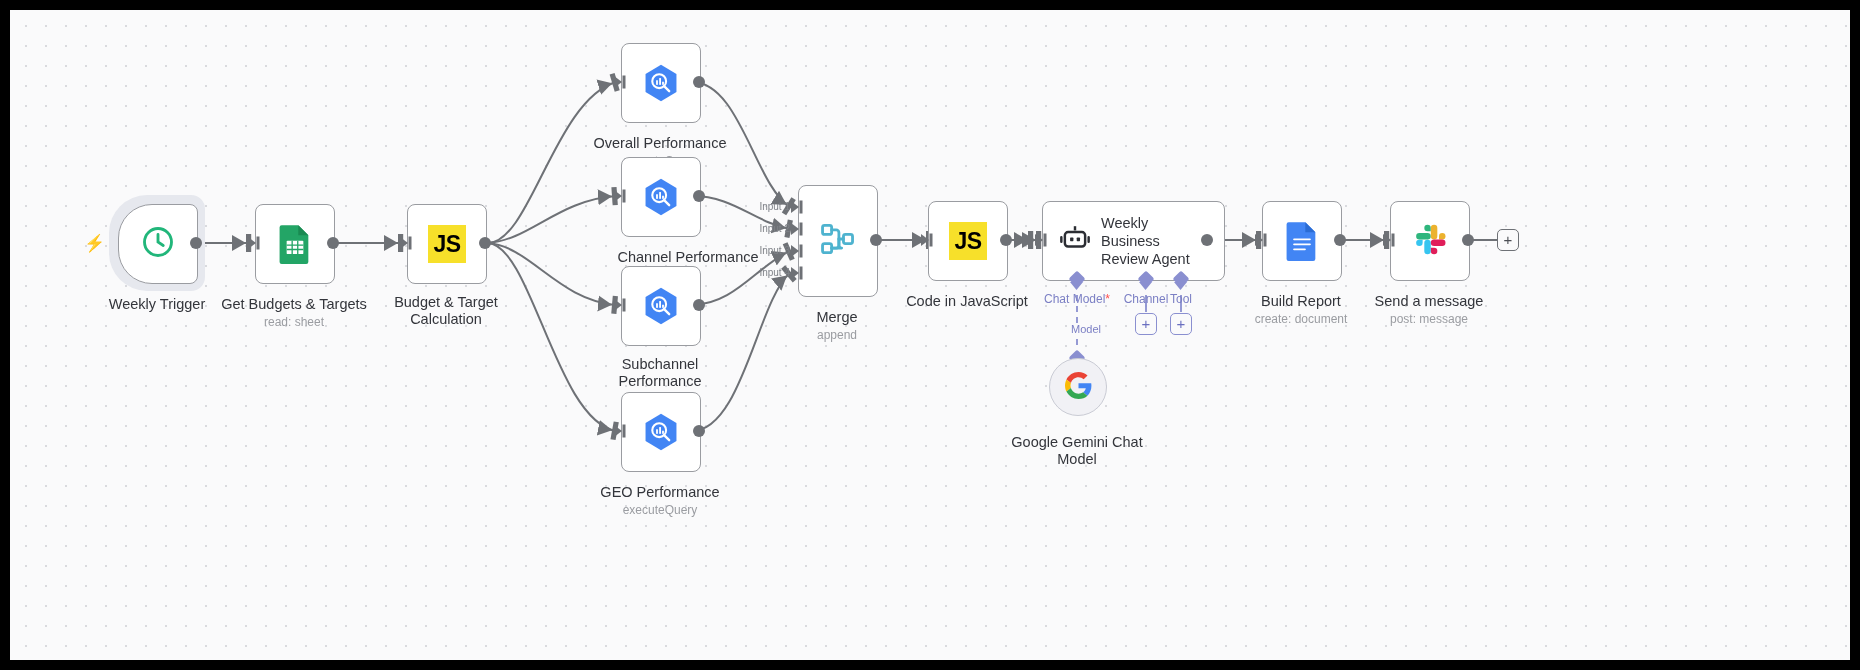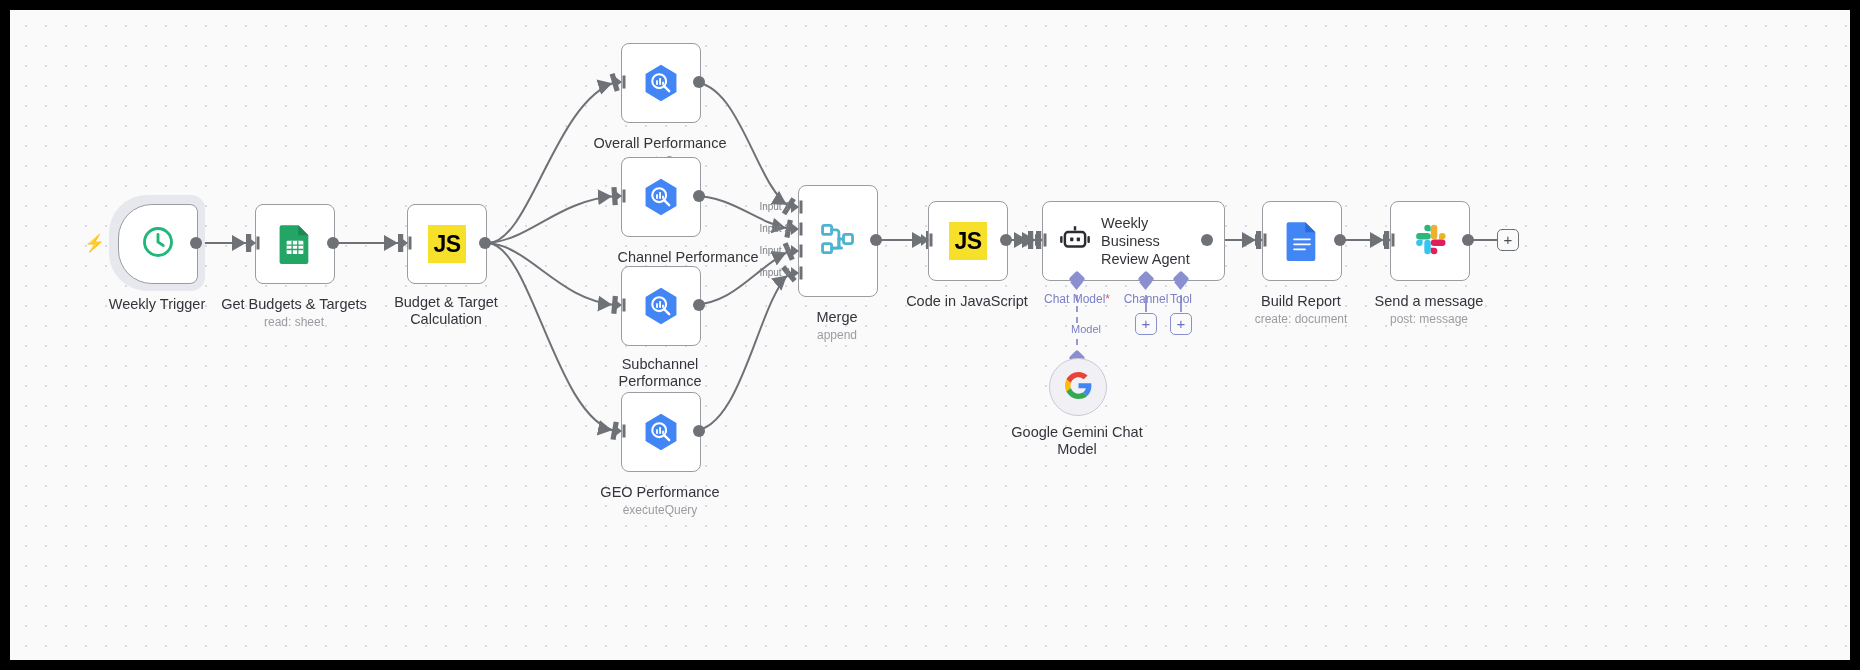--- a/index.html
+++ b/index.html
@@ -382,21 +382,21 @@
       <div class="circlenode">
         <span>
           <svg width="27" height="27" viewBox="0 0 48 48">
             <path fill="#EA4335" d="M24 9.5c3.54 0 6.71 1.22 9.21 3.6l6.85-6.85C35.9 2.38 30.47 0 24 0 14.62 0 6.51 5.38 2.56 13.22l7.98 6.19C12.43 13.72 17.74 9.5 24 9.5z"></path>
             <path fill="#4285F4" d="M46.98 24.55c0-1.57-.15-3.09-.38-4.55H24v9.02h12.94c-.58 2.96-2.26 5.48-4.78 7.18l7.73 6c4.51-4.18 7.09-10.36 7.09-17.65z"></path>
             <path fill="#FBBC05" d="M10.53 28.59c-.48-1.45-.76-2.99-.76-4.59s.27-3.14.76-4.59l-7.98-6.19C.92 16.46 0 20.12 0 24c0 3.88.92 7.54 2.56 10.78l7.97-6.19z"></path>
             <path fill="#34A853" d="M24 48c6.48 0 11.93-2.13 15.89-5.81l-7.73-6c-2.15 1.45-4.92 2.3-8.16 2.3-6.26 0-11.57-4.22-13.47-9.91l-7.98 6.19C6.51 42.62 14.62 48 24 48z"></path>
           </svg>
         </span>
       </div>
-      <div class="nlabel wrap" style="left:28px;top:66px;">Google Gemini Chat Model</div>
+      <div class="nlabel wrap" style="left:28px;top:76px;">Google Gemini Chat Model</div>
     </div>
 
     <div class="node" style="left:1252px;top:191px;">
       <div class="nbox" style="width:78px;height:78px;">
         <span>
           <svg class="icon-sq" viewBox="0 0 40 48">
             <path d="M4 1.5 h20 l12 12 v32 a2.5 2.5 0 0 1 -2.5 2.5 h-29.5 a2.5 2.5 0 0 1 -2.5 -2.5 v-41.5 a2.5 2.5 0 0 1 2.5 -2.5 z" fill="#4285f4"></path>
             <path d="M24 1.5 l12 12 h-12 z" fill="#2b6cd4"></path>
             <g stroke="#fff" stroke-width="2.3" stroke-linecap="round">
               <path d="M10.5 22 h19 M10.5 28 h19 M10.5 34 h13"></path>

